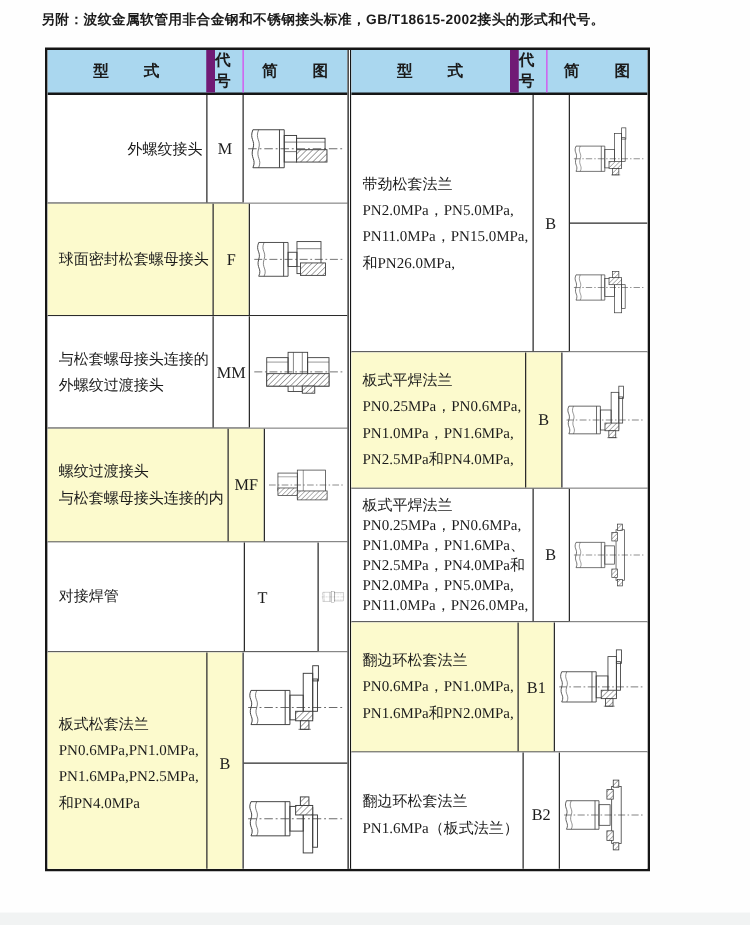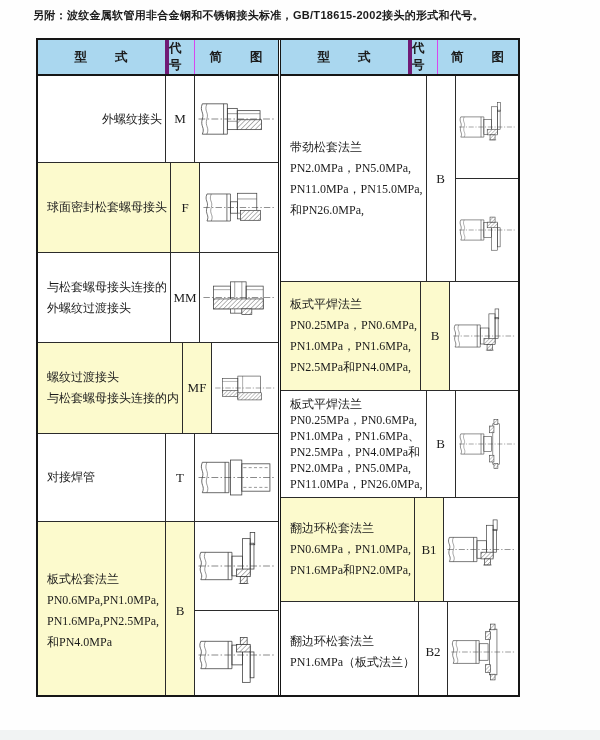--- a/index.html
+++ b/index.html
@@ -6,21 +6,21 @@
   html,body{width:600px;height:740px}
   body{position:relative;background:#fefefe;font-family:"Liberation Serif",serif;color:#1b1b1b;overflow:hidden}
   .title{position:absolute;left:33px;top:8px;font-size:11px;font-weight:700;
          font-family:Liberation Sans, sans-serif;letter-spacing:.3px;white-space:nowrap}
   .tbl{position:absolute;left:36px;top:38px;width:484px;height:659px;border:2px solid #161616;display:flex;background:#fff}
   .half{width:50%;display:flex;flex-direction:column;overflow:hidden}
   .half.right{border-left:3px double #161616}
   .hrow{flex:0 0 32px;display:flex;background:#aad7ef;border-bottom:2px solid #161616}
   .hcell{display:flex;align-items:center;justify-content:center;font-weight:700;font-size:12.5px;letter-spacing:1px}
   .h-type{flex:0 0 127px}
-  .h-code{flex:0 0 29px;border-left:4px solid #701a75}
+  .h-code{flex:0 0 29px;border-left:7px solid #701a75}
   .h-diag{flex:1;border-left:1px solid #d946ef}
   .row{display:flex;border-bottom:1px solid #2b2b2b;background:#fff}
   .row:last-child{border-bottom:none}
   .ctype{flex:0 0 127px;display:flex;flex-direction:column;justify-content:center;
          padding:5px 3px 5px 9px;font-size:12px}
   .tline{white-space:nowrap}
   .ccode{flex:0 0 29px;border-left:1px solid #2b2b2b;display:flex;align-items:center;justify-content:center;font-size:13px}
   .cdiag{flex:1;border-left:1px solid #2b2b2b;display:flex;flex-direction:column;background:#fff}
   .dsub{flex:1 1 0;display:flex;align-items:center;justify-content:center;overflow:hidden;padding:2px}
   .dsub + .dsub{border-top:1px solid #2b2b2b}
@@ -154,21 +154,21 @@
                   <rect x="40" y="24" width="38" height="38"></rect>
                   <line x1="48" y1="24" x2="48" y2="62" stroke-width="0.7"></line>
                   <rect x="14" y="48" width="26" height="10" fill="url(#hp4)"></rect>
                   <rect x="40" y="52" width="40" height="12" fill="url(#hp4)"></rect>
                   <line x1="2" y1="44" x2="102" y2="44" stroke-dasharray="9 3 2 3" stroke-width="0.8"></line>
                 </g>
               </svg>
             </div>
           </div>
         </div>
-        <div class="row" style="flex: 0 0 88px;">
+        <div class="row" style="flex: 0 0 88px; gap: 30px;">
           <div class="ctype" style="line-height: 21px;">
             <div class="tline">对接焊管</div>
           </div>
           <div class="ccode">T</div>
           <div class="cdiag">
             <div class="dsub">
               <svg width="100%" height="100%" viewBox="0 0 104 88" preserveAspectRatio="xMidYMid meet">
                 <defs>
                   <pattern id="hp5" width="4.5" height="4.5" patternUnits="userSpaceOnUse" patternTransform="rotate(45)">
                     <rect width="4.5" height="4.5" fill="#fff"></rect>

